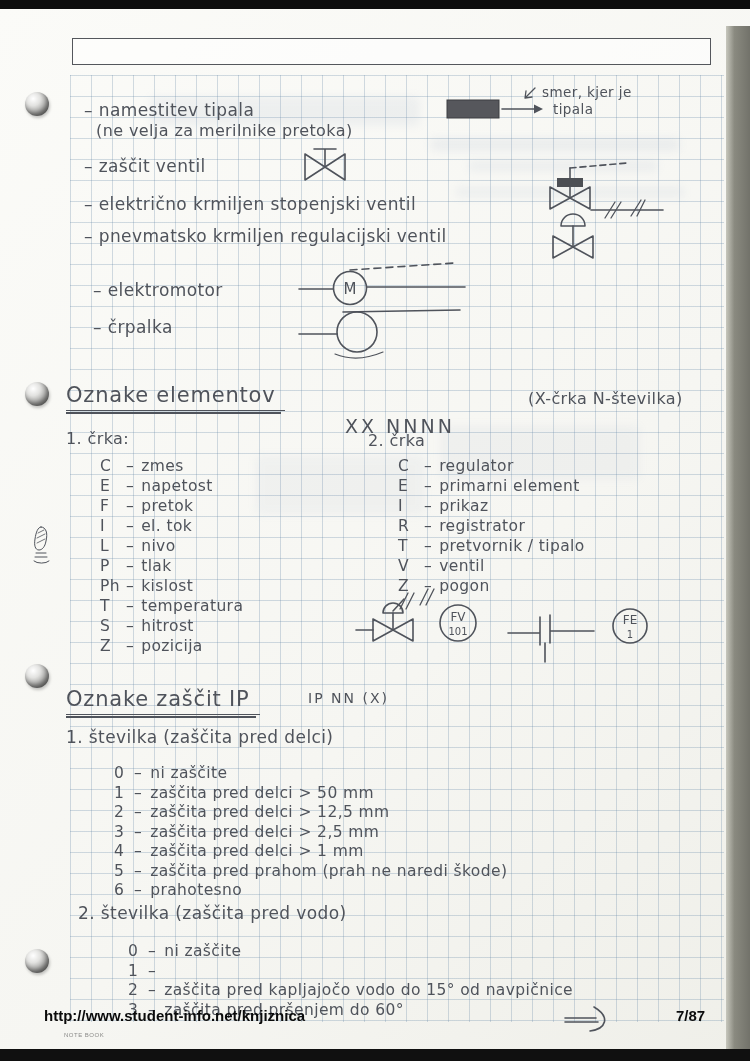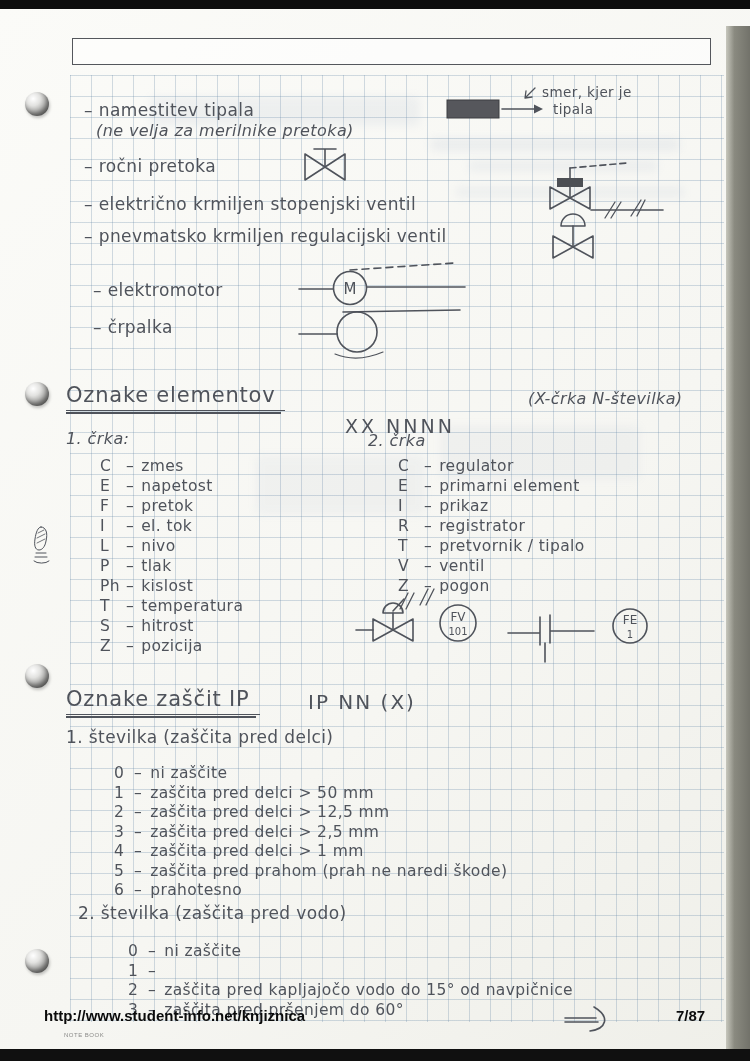--- a/index.html
+++ b/index.html
@@ -18,21 +18,21 @@
           linear-gradient(to right, rgba(108,140,170,.30) 1px, transparent 1px),
           linear-gradient(to bottom, rgba(108,140,170,.30) 1px, transparent 1px);
         background-size:21px 21px;}
   .title-box{left:72px;top:38px;width:637px;height:25px;border:1.5px solid #54575c;background:rgba(255,255,255,.55);}
   
   .hole{width:24px;height:24px;border-radius:50%;
         background:radial-gradient(circle at 34% 28%, #ffffff 0%, #e2e2e0 30%, #9a9a98 65%, #5c5c5a 100%);
         box-shadow:inset -2px -3px 4px rgba(0,0,0,.35), 1px 2px 3px rgba(0,0,0,.22);}
   
   .hand{color:#4f535b;letter-spacing:.4px;white-space:nowrap;}
-  .h16{font-size:16px;font-style:italic;} .h17{font-size:17px;} .h15{font-size:15.5px;} .h13{font-size:13.5px;}
+  .h16{font-size:16px;} .h17{font-size:17px;} .h15{font-size:15.5px;} .h13{font-size:13.5px;}
   .heading{font-size:21px;letter-spacing:.8px;}
   .u2{position:relative;display:inline-block;border-bottom:1.6px solid #4f535b;padding:0 10px 3px 0;}
   .u2::after{content:"";position:absolute;left:0;right:4px;bottom:-4px;height:1.6px;background:#4f535b;}
   .fmt{font-size:19px;letter-spacing:3px;margin-top:28px;}
   .list .row{display:flex;align-items:baseline;height:20px;}
   .list .code{min-width:24px;text-align:left;}
   .list .dash{padding:0 7px 0 2px;}
   .iplist .row{display:flex;align-items:baseline;height:19.5px;}
   .iplist .code{min-width:16px;}
   .iplist .dash{padding:0 8px 0 4px;}
@@ -84,21 +84,21 @@
     <path class="fillp" d="M97,13 l-9,-4.5 v9 z"></path>
   </svg>
   <svg class="abs" style="left:521px;top:86px;" width="16" height="16">
     <path class="stroke" style="stroke-width:1.3" d="M14,2 L4,12 M4,12 l7,-1 M4,12 l1,-7"></path>
   </svg>
   <div class="abs hand h13" style="left:542px;top:84px;">smer, kjer je</div>
   <div class="abs hand h13" style="left:553px;top:101px;">tipala</div>
 
   <div class="abs hand h17" style="left:84px;top:156px;">
     <span>–</span>
-    <span>ročni pretoka</span>
+    <span>zaščit ventil</span>
   </div>
   <svg class="abs" style="left:301px;top:144px;" width="48" height="40">
     <path class="stroke" d="M24,23 V5 M13,5 H35"></path>
     <path class="stroke" d="M4,10 L4,36 L24,23 Z M44,10 L44,36 L24,23 Z"></path>
   </svg>
 
   <div class="abs hand h17" style="left:84px;top:194px;">
     <span>–</span>
     <span>električno krmiljen stopenjski ventil</span>
   </div>
@@ -256,21 +256,21 @@
     <text class="svgtext" x="110" y="50" font-size="10">101</text>
     <path class="stroke" d="M160,48 H192 M192,32 V60 M202,30 V58 M202,46 H246 M197,58 V77"></path>
     <circle class="stroke" cx="282" cy="41" r="17"></circle>
     <text class="svgtext" x="282" y="39" font-size="12">FE</text>
     <text class="svgtext" x="282" y="53" font-size="10">1</text>
   </svg>
 
   <div class="abs hand heading" style="left:66px;top:687px;">
     <span class="u2">Oznake zaščit IP</span>
   </div>
-  <div class="abs hand" style="left:308px;top:690px;font-size:20px;letter-spacing:2px;">IP NN (X)</div>
+  <div class="abs hand" style="left:308px;top:690px;font-size:14px;letter-spacing:2px;">IP NN (X)</div>
 
   <div class="abs hand h17" style="left:66px;top:727px;">1. številka (zaščita pred delci)</div>
   <div class="abs hand h15 iplist" style="left:114px;top:764px;">
     <div class="row">
         <span class="code">0</span>
         <span class="dash">–</span>
         <span>ni zaščite</span>
       </div>
     <div class="row">
         <span class="code">1</span>

